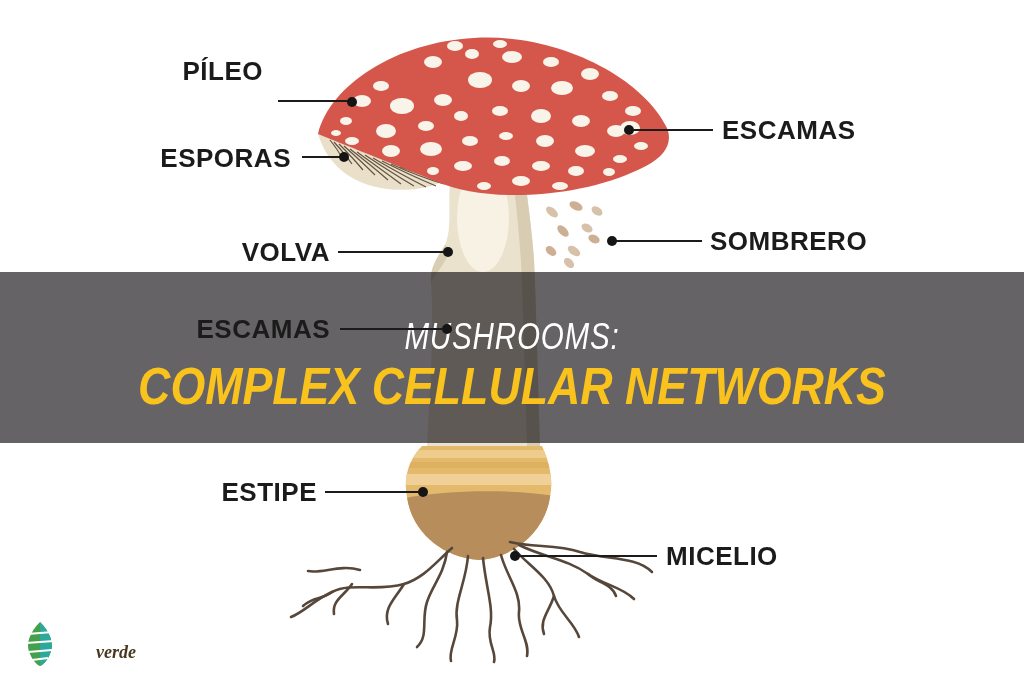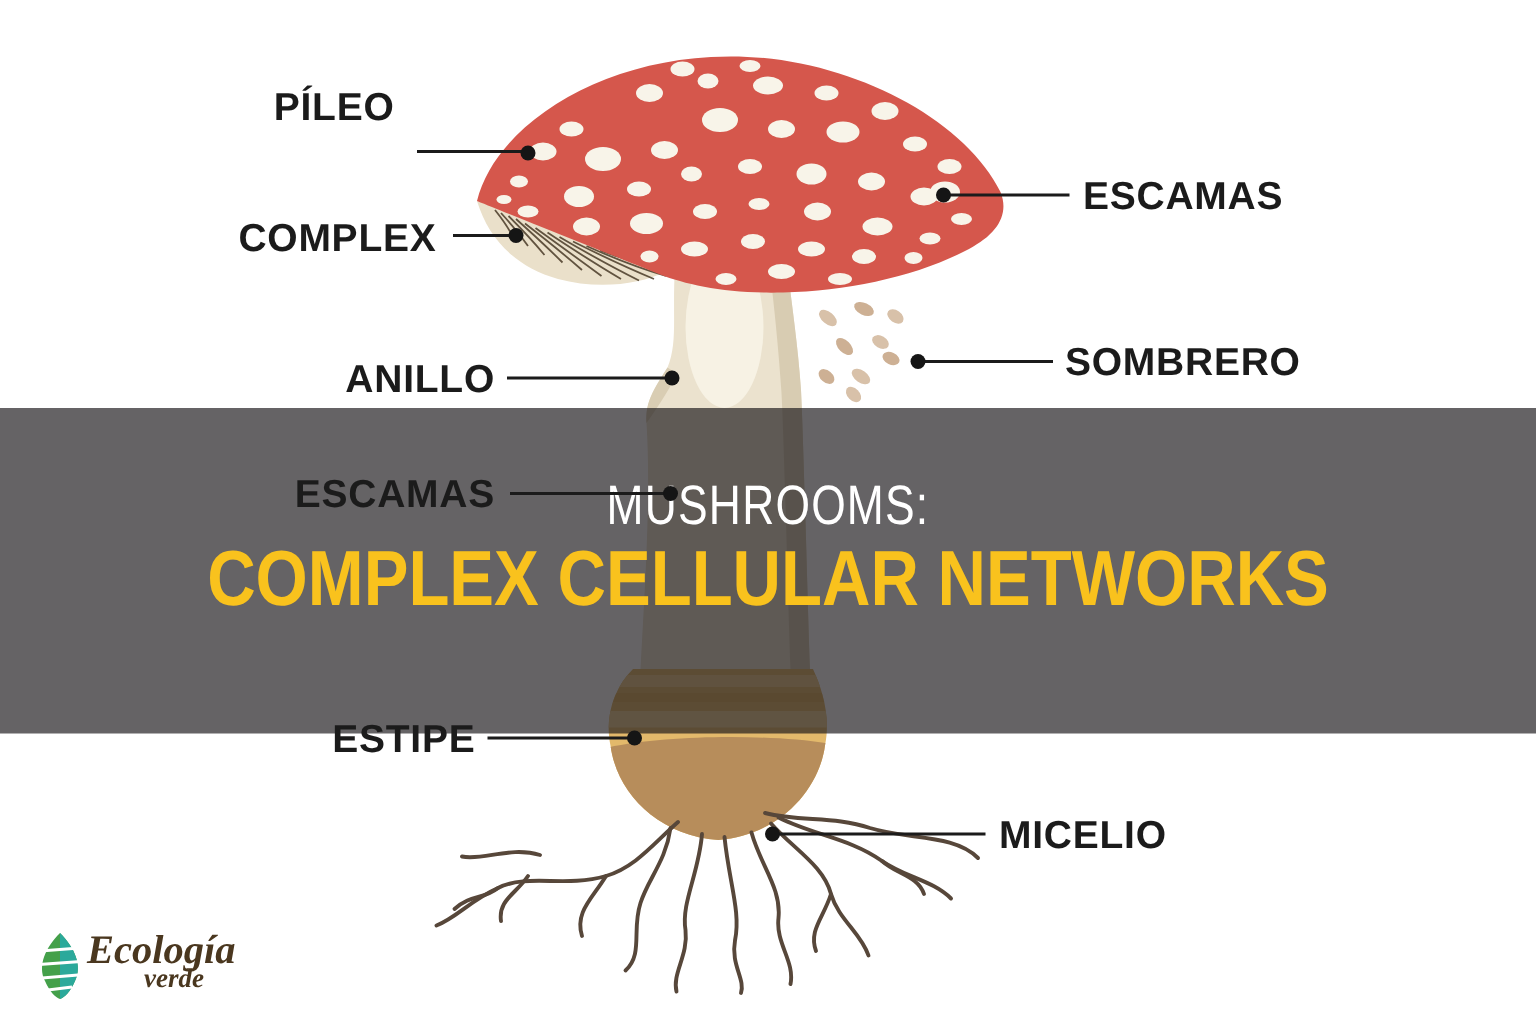--- a/index.html
+++ b/index.html
@@ -5,22 +5,22 @@
   html,body{margin:0;padding:0;background:#fff;}
   #stage{position:relative;width:1024px;height:682px;background:#ffffff;overflow:hidden;
          font-family:"Liberation Sans",sans-serif;}
   #art{position:absolute;left:0;top:0;}
   .label{position:absolute;font-weight:700;font-size:26px;line-height:22px;color:#1b1b1b;
          letter-spacing:.5px;white-space:nowrap;z-index:30;}
   .label .l2{display:block;margin-top:8px;}
   .pileo-block{text-align:center;line-height:22px;}
   .cline{position:absolute;height:2px;background:#1b1b1b;z-index:30;}
   .cdot{position:absolute;width:10px;height:10px;border-radius:50%;background:#151515;z-index:31;}
-  .banner{position:absolute;left:0;top:272px;width:1024px;height:217px;
-          background:rgba(25,23,25,0.67);z-index:20;}
+  .banner{position:absolute;left:0;top:272px;width:1024px;height:171px;
+          background:rgba(25,23,25,0.67);z-index:20;font-style:italic;}
   .title1{position:absolute;top:44px;left:0;width:100%;text-align:center;color:#ffffff;
           font-size:37px;font-weight:400;letter-spacing:1px;transform:scaleX(.8);}
   .title2{position:absolute;top:84px;left:0;width:100%;text-align:center;color:#F9C21D;
           font-size:52px;font-weight:700;letter-spacing:0;transform:scaleX(.86);}
   .logo{position:absolute;left:24px;top:616px;width:150px;height:58px;z-index:30;}
   .logo-word-top{position:absolute;left:34px;top:2px;font-family:"Liberation Serif",serif;
           font-style:italic;font-weight:700;font-size:27px;color:#4A371F;}
   .logo-word-bottom{position:absolute;left:72px;top:26px;font-family:"Liberation Serif",serif;
           font-style:italic;font-weight:700;font-size:18px;color:#4A371F;}
 </style>
@@ -166,33 +166,33 @@
     <div class="title1">MUSHROOMS:</div>
     <div class="title2">COMPLEX CELLULAR NETWORKS</div>
   </div>
 
   <div class="label pileo-block" style="right:761px;top:60px;">
     <span>PÍLEO</span>
   </div>
   <div class="cline" style="left:278px;top:100px;width:72px;"></div>
   <div class="cdot" style="left:347px;top:97px;"></div>
 
-  <div class="label" style="right:733px;top:147px;">COMPLEX</div>
+  <div class="label" style="right:733px;top:147px;">ESPORAS</div>
   <div class="cline" style="left:302px;top:156px;width:40px;"></div>
   <div class="cdot" style="left:339px;top:152px;"></div>
 
   <div class="label" style="left:722px;top:119px;">ESCAMAS</div>
   <div class="cline" style="left:629px;top:129px;width:84px;"></div>
   <div class="cdot" style="left:624px;top:125px;"></div>
 
   <div class="label" style="left:710px;top:230px;">SOMBRERO</div>
   <div class="cline" style="left:612px;top:240px;width:90px;"></div>
   <div class="cdot" style="left:607px;top:236px;"></div>
 
-  <div class="label" style="right:694px;top:241px;">ANILLO</div>
+  <div class="label" style="right:694px;top:241px;">VOLVA</div>
   <div class="cline" style="left:338px;top:251px;width:106px;"></div>
   <div class="cdot" style="left:443px;top:247px;"></div>
 
   <div class="label" style="right:694px;top:318px;">ESCAMAS</div>
   <div class="cline" style="left:340px;top:328px;width:103px;"></div>
   <div class="cdot" style="left:442px;top:324px;"></div>
 
   <div class="label" style="right:707px;top:481px;">ESTIPE</div>
   <div class="cline" style="left:325px;top:491px;width:94px;"></div>
   <div class="cdot" style="left:418px;top:487px;"></div>
@@ -205,17 +205,16 @@
     <svg width="32" height="48" viewBox="0 0 32 48" style="position:absolute;left:0;top:4px;">
       <path d="M16,2 C6,12 1,24 6,34 C9,41 13,45 16,46 C19,45 23,41 26,34 C31,24 26,12 16,2 Z" fill="#44A04A"></path>
       <path d="M16,2 C26,12 31,24 26,34 C23,41 19,45 16,46 Z" fill="#2BA99B"></path>
       <g stroke="#ffffff" stroke-width="2">
         <line x1="3" y1="14" x2="29" y2="12"></line>
         <line x1="2" y1="23" x2="30" y2="21"></line>
         <line x1="4" y1="32" x2="28" y2="30"></line>
         <line x1="8" y1="40" x2="24" y2="38"></line>
       </g>
     </svg>
-    <span class="logo-word-top">Ecología</span>
     <span class="logo-word-bottom">verde</span>
   </div>
 
 </div>
 
 </body></html>

